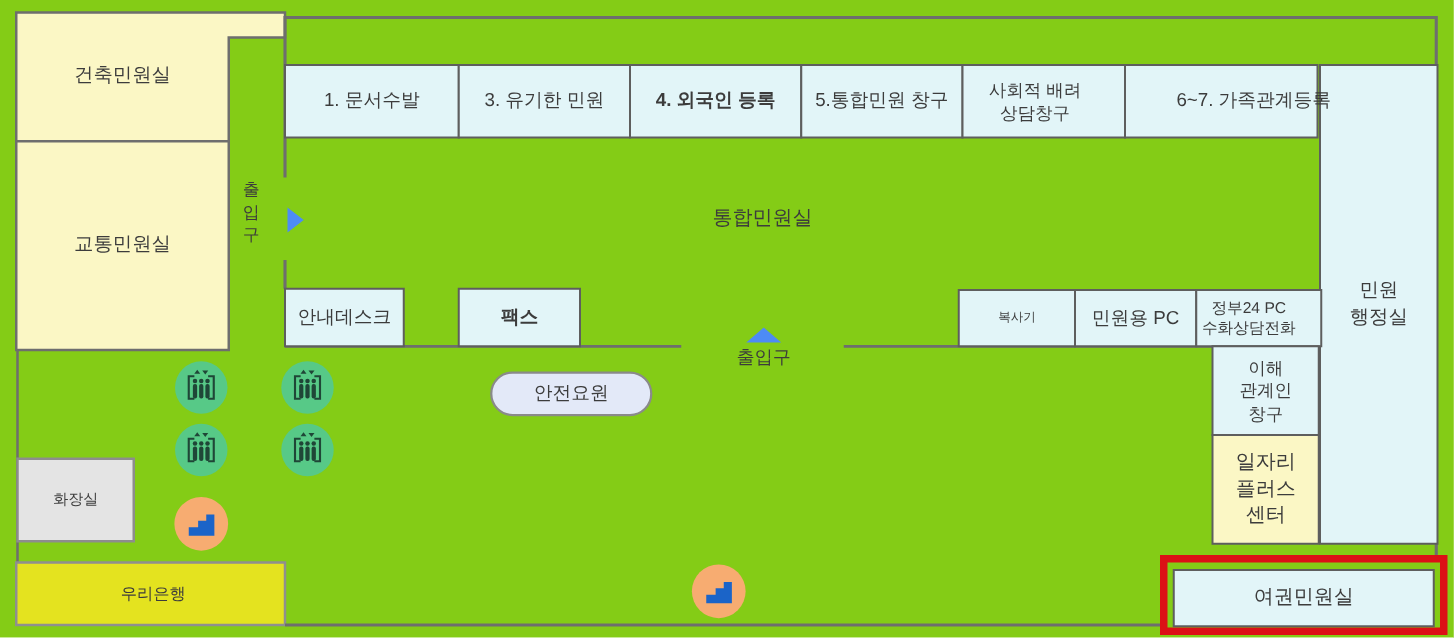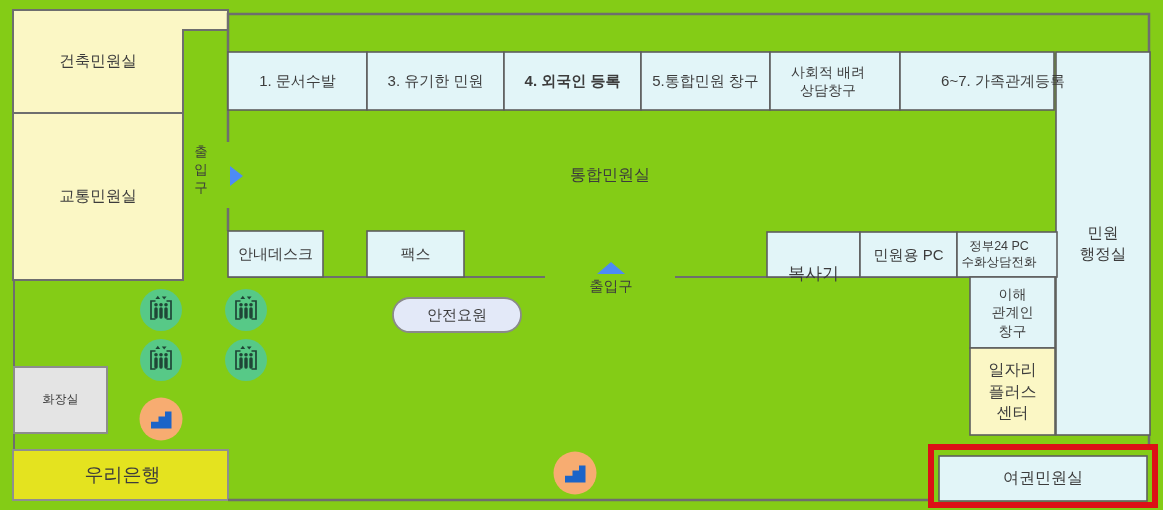--- a/index.html
+++ b/index.html
@@ -120,40 +120,40 @@
       <path d="M-10,9.5 L-10,2.8 L-2.5,2.8 L-2.5,-2.5 L4,-2.5 L4,-7.5 L10.5,-7.5 L10.5,9.5 Z" fill="#1b64c8"></path>
     </g>
 
     <rect x="931" y="447" width="224" height="58" fill="none" stroke="#dc1016" stroke-width="6"></rect>
     <rect x="939" y="456" width="208" height="45" fill="#e2f5f8" stroke="#5e5e5e" stroke-width="1.6"></rect>
   </svg>
 
   <div class="lbl" style="left:13px;top:10px;width:170px;height:103px;font-size:15.5px;">건축민원실</div>
   <div class="lbl" style="left:13px;top:113px;width:170px;height:167px;font-size:15.5px;">교통민원실</div>
   <div class="lbl" style="left:14px;top:367px;width:93px;height:66px;font-size:12px;">화장실</div>
-  <div class="lbl" style="left:13px;top:450px;width:219px;height:50px;font-size:19px;">우리은행</div>
+  <div class="lbl" style="left:13px;top:450px;width:219px;height:50px;font-size:13px;">우리은행</div>
 
   <div class="lbl vert" style="left:192px;top:143px;width:18px;height:60px;font-size:13.5px;">출입구</div>
 
   <div class="lbl" style="left:525px;top:161px;width:170px;height:28px;font-size:16px;">통합민원실</div>
 
   <div class="lbl" style="left:228px;top:52px;width:139px;height:58px;font-size:15px;">1. 문서수발</div>
   <div class="lbl" style="left:367px;top:52px;width:137px;height:58px;font-size:15px;">3. 유기한 민원</div>
   <div class="lbl" style="left:504px;top:52px;width:137px;height:58px;font-size:15px;font-weight:bold;">4. 외국인 등록</div>
   <div class="lbl" style="left:641px;top:52px;width:129px;height:58px;font-size:15px;">5.통합민원 창구</div>
   <div class="lbl" style="left:770px;top:52px;width:116px;height:58px;font-size:14px;">사회적 배려
 상담창구</div>
   <div class="lbl" style="left:926px;top:52px;width:154px;height:58px;font-size:15px;">6~7. 가족관계등록</div>
 
   <div class="lbl" style="left:1056px;top:52px;width:94px;height:383px;font-size:15.5px;">민원
 행정실</div>
 
   <div class="lbl" style="left:228px;top:231px;width:95px;height:46px;font-size:15px;">안내데스크</div>
-  <div class="lbl" style="left:367px;top:231px;width:97px;height:46px;font-size:15px;">팩스</div>
-  <div class="lbl" style="left:767px;top:232px;width:93px;height:45px;font-size:17px;margin-top:20px;">복사기</div>
+  <div class="lbl" style="left:367px;top:231px;width:97px;height:46px;font-size:15px;font-weight:bold;">팩스</div>
+  <div class="lbl" style="left:767px;top:232px;width:93px;height:45px;font-size:10px;">복사기</div>
   <div class="lbl" style="left:860px;top:232px;width:97px;height:45px;font-size:15px;">민원용 PC</div>
   <div class="lbl" style="left:957px;top:232px;width:84px;height:45px;font-size:12.5px;line-height:1.25;">정부24 PC
 수화상담전화</div>
   <div class="lbl" style="left:970px;top:277px;width:85px;height:71px;font-size:14px;line-height:1.3;">이해
 관계인
 창구</div>
   <div class="lbl" style="left:970px;top:348px;width:85px;height:87px;font-size:16px;line-height:1.35;">일자리
 플러스
 센터</div>
 

